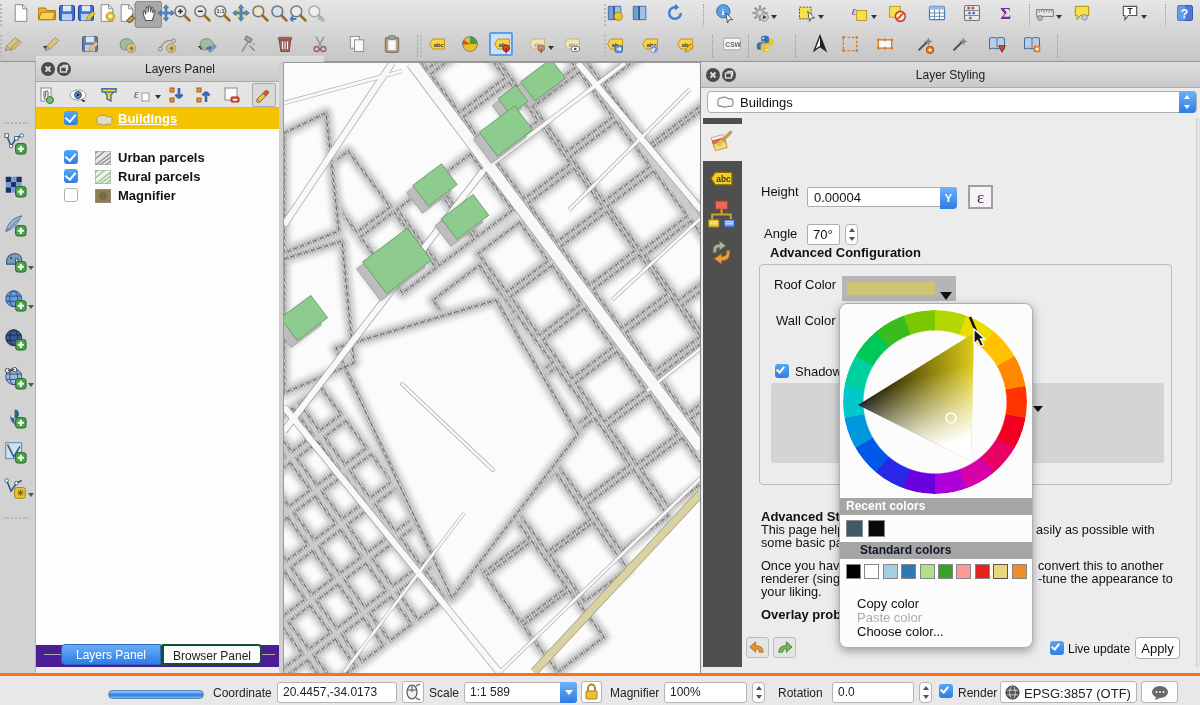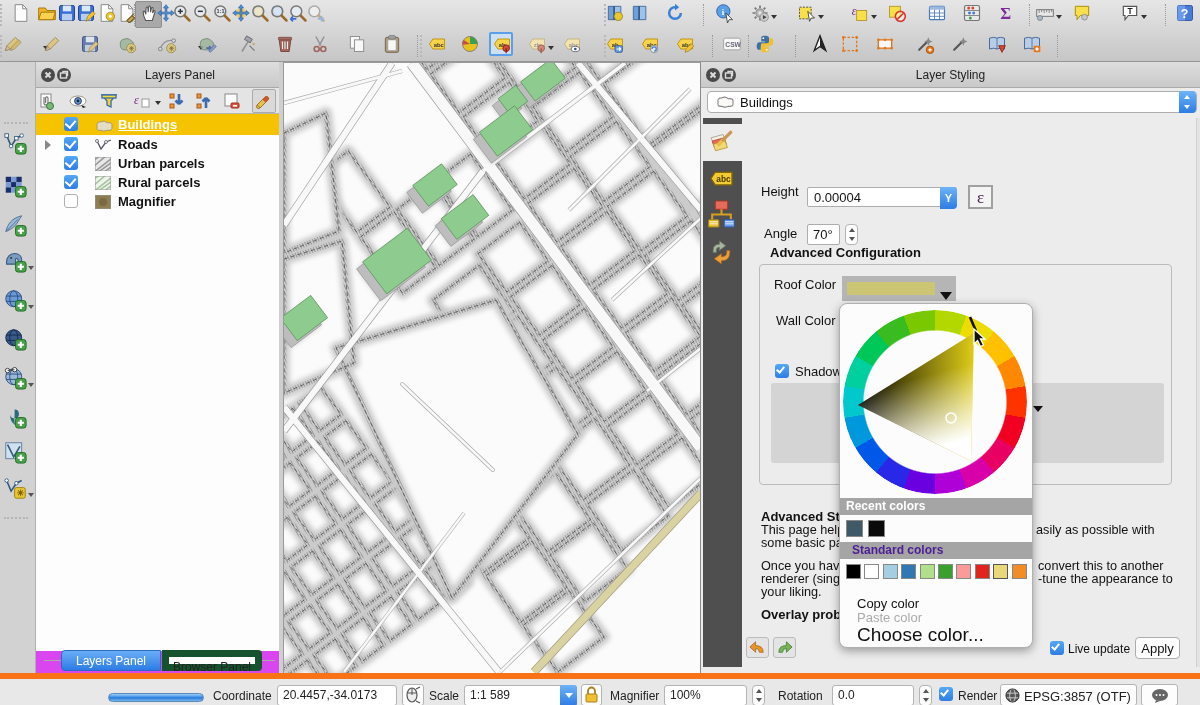--- a/index.html
+++ b/index.html
@@ -7,42 +7,42 @@
 
 #tb{position:absolute;left:0;top:0;width:1200px;height:62px;background:linear-gradient(#e6e6e6,#c6c6c6);border-bottom:1px solid #959595}
 .ic{position:absolute;width:20px;height:20px;z-index:1}
 .ic svg{width:100%;height:100%}
 .sep{position:absolute;width:1px;height:22px;border-left:1px dotted #9a9a9a}
 .dd{position:absolute;width:0;height:0;border-left:3.5px solid transparent;border-right:3.5px solid transparent;border-top:4.5px solid #333}
 .pressed{background:#a9a9a9;border:1px solid #8f8f8f;border-radius:2px}
 
 #leftbar{position:absolute;left:0;top:62px;width:36px;height:611px;background:#d2d2d2;border-right:1px solid #b0b0b0}
 
-#lp{position:absolute;left:36px;top:62px;width:288px;height:611px;background:#d946ef}
+#lp{position:absolute;left:36px;top:56px;width:288px;height:611px;background:#4c1d95}
 .titlebar{position:absolute;left:0;top:0;width:100%;height:26px;background:linear-gradient(#dedede,#c9c9c9);border-bottom:1px solid #aaa;text-align:center;font-size:13px;color:#222;line-height:26px}
 .winbtn{position:absolute;top:6px;width:14px;height:14px;border-radius:50%;background:#4a4a4a}
 #lptools{position:absolute;left:0;top:26px;width:100%;height:26px;background:#e4e4e4;border-bottom:1px solid #b5b5b5}
 #lplist{position:absolute;left:0;top:52px;width:100%;height:537px;background:#fdfdfd}
 .lrow{position:absolute;left:0;width:100%;height:19px;font-size:13px;font-weight:bold;color:#111;line-height:19px}
 .cb{position:absolute;width:14px;height:14px;border-radius:3px;background:linear-gradient(#53a9f5,#2f7de4);top:2px}
 .cb:after{content:"";position:absolute;left:3px;top:1px;width:5px;height:8px;border:solid #fff;border-width:0 2px 2px 0;transform:rotate(40deg)}
 .cbu{position:absolute;width:14px;height:14px;border-radius:3px;background:#fff;border:1px solid #b0b0b0;top:2px}
 
 #split{position:absolute;left:279px;top:62px;width:4px;height:611px;background:#cfcfcf}
 
 #map{position:absolute;left:283px;top:62px;width:417px;height:611px;background:#fbfbfb;border:1px solid #9a9a9a;border-right:none}
 
 #sp{position:absolute;left:700px;top:62px;width:500px;height:611px;background:#ececec;border-left:1px solid #8a8a8a}
 .combo{position:absolute;background:#fff;border:1px solid #adadad;border-radius:4px;font-size:13px;color:#111}
 .spin{position:absolute;right:0;top:-1px;width:17px;height:calc(100% + 2px);border-radius:0 4px 4px 0;background:linear-gradient(#6db3f8,#2d7ce5)}
 .spin:before{content:"";position:absolute;left:5px;top:4px;border-left:3.5px solid transparent;border-right:3.5px solid transparent;border-bottom:4px solid #fff}
 .spin:after{content:"";position:absolute;left:5px;bottom:4px;border-left:3.5px solid transparent;border-right:3.5px solid transparent;border-top:4px solid #fff}
 .lab{position:absolute;font-size:13px;color:#111}
 
-#sb{position:absolute;left:0;top:673px;width:1200px;height:32px;background:#e8e8e8;border-top:6px solid #f97316;font-size:12px;color:#222}
+#sb{position:absolute;left:0;top:673px;width:1200px;height:32px;background:#e8e8e8;border-top:3px solid #f97316;font-size:12px;color:#222}
 .sbfield{position:absolute;background:#fff;border:1px solid #b4b4b4;border-radius:3px;font-size:12px;color:#222;padding:2px 5px}
 .sbspin{position:absolute;width:13px;height:20px;background:#fdfdfd;border:1px solid #b4b4b4;border-radius:3px}
 .sbspin:before{content:"";position:absolute;left:3px;top:3px;border-left:3px solid transparent;border-right:3px solid transparent;border-bottom:4px solid #555}
 .sbspin:after{content:"";position:absolute;left:3px;bottom:3px;border-left:3px solid transparent;border-right:3px solid transparent;border-top:4px solid #555}
 </style></head>
 <body>
 <div id="app">
 <div id="tb">
 <div class="ic" style="left:11px;top:3px"><svg viewBox="0 0 24 24" xmlns="http://www.w3.org/2000/svg">
           <path d="M5,2 H14 L19,7 V22 H5 Z" fill="#fdfdfd" stroke="#8a8a8a" stroke-width="1.2"></path>
@@ -513,30 +513,20 @@
         <div class="abs" style="left:216px;top:1px;width:24px;height:24px;background:#d9d9d9;border:1px solid #aaa;border-radius:2px"></div>
 </div>
 <div id="lplist">
 <div class="lrow" style="top:0;height:21px;background:#f5c300;line-height:21px">
           <div class="cb" style="left:28px;top:3px"></div>
           <span class="abs" style="left:59px;top:4px"><svg viewBox="0 0 20 14" width="19" height="13">
               <path d="M2,7 Q1,2 6,2 Q10,0 13,3 Q19,2 18,7 Q19,12 13,11 Q9,13 6,11 Q1,12 2,7 Z" fill="#e4ddc4" stroke="#9a9377" stroke-width="1"></path>
             </svg></span>
           <span class="abs" style="left:82px;color:#fff;text-decoration:underline">Buildings</span>
         </div>
-<div class="lrow" style="top:21px">
-          <span class="abs" style="left:9px;top:5px;width:0;height:0;border-top:5px solid transparent;border-bottom:5px solid transparent;border-left:6px solid #888"></span>
-          <div class="cb" style="left:28px"></div>
-          <span class="abs" style="left:59px;top:3px"><svg viewBox="0 0 18 14" width="18" height="14">
-              <path d="M2,3 L6,11 L11,4 L16,2" fill="none" stroke="#556" stroke-width="1.3"></path>
-              <circle cx="2" cy="3" r="1.5" fill="#fff" stroke="#556" stroke-width="0.8"></circle>
-              <circle cx="11" cy="4" r="1.5" fill="#fff" stroke="#556" stroke-width="0.8"></circle>
-            </svg></span>
-          <span class="abs" style="left:82px">Roads</span>
-        </div>
 <div class="lrow" style="top:59px">
           <div class="cb" style="left:28px"></div>
           <span class="abs" style="left:59px;top:3px"><svg viewBox="0 0 16 14" width="16" height="14">
               <rect width="16" height="14" fill="#eef4ea"></rect>
               <path d="M-2,4 L6,-2 M-2,10 L12,-2 M-2,16 L16,2 M2,16 L16,6 M8,16 L16,10" stroke="#a8c4a0" stroke-width="1.6" fill="none"></path>
               <rect width="16" height="14" fill="none" stroke="#999"></rect>
             </svg></span>
           <span class="abs" style="left:82px">Rural parcels</span>
         </div>
 <div class="lrow" style="top:40px">
@@ -554,21 +544,21 @@
               <rect width="16" height="14" fill="#8d7f52"></rect>
               <circle cx="8" cy="7" r="4" fill="#7a6a42"></circle>
               <rect width="16" height="14" fill="none" stroke="#999"></rect>
             </svg></span>
           <span class="abs" style="left:82px">Magnifier</span>
         </div>
 </div>
 <div class="abs" style="left:8px;top:598px;width:18px;border-top:1px solid #aaa"></div>
 <div class="abs" style="left:221px;top:598px;width:18px;border-top:1px solid #aaa"></div>
 <div class="abs" style="left:25px;top:588px;width:100px;height:21px;background:linear-gradient(#6aaef8,#2d7ce5);border:1px solid #2a6ac0;border-radius:4px 0 0 4px;color:#fff;font-size:12px;text-align:center;line-height:20px">Layers Panel</div>
-<div class="abs" style="left:126px;top:588px;width:100px;height:21px;background:#fdfdfd;border:7px solid #14532d;border-radius:0 4px 4px 0;color:#222;font-size:12px;text-align:center;line-height:20px">Browser Panel</div>
+<div class="abs" style="left:126px;top:588px;width:100px;height:21px;background:#fdfdfd;border:2px solid #14532d;border-radius:0 4px 4px 0;color:#222;font-size:12px;text-align:center;line-height:20px">Browser Panel</div>
     </div>
 <div id="split"></div>
 <div id="map"><svg width="417" height="611" viewBox="0 0 417 611" xmlns="http://www.w3.org/2000/svg">
 <defs>
 <pattern id="hp" width="3" height="6" patternUnits="userSpaceOnUse">
 <path d="M0,0 L3,6 M-3,0 L0,6 M3,0 L6,6" stroke="#747474" stroke-width="0.65" fill="none"></path>
 </pattern>
 <filter id="bl" x="-30%" y="-30%" width="160%" height="160%">
             <feGaussianBlur stdDeviation="2.6"></feGaussianBlur>
           </filter>
@@ -781,34 +771,34 @@
 </defs>
 <polygon points="18,101 134,29 131,157" fill="url(#tg1)"></polygon>
 <polygon points="18,101 134,29 131,157" fill="url(#tg2)"></polygon>
 <circle cx="111" cy="114" r="5" fill="none" stroke="#fff" stroke-width="1.6"></circle>
 <line x1="130" y1="13" x2="136" y2="27" stroke="#111" stroke-width="2.6"></line>
 <path d="M134,25 L134,40 L137.5,36.5 L140.5,42.5 L143.5,41 L140.5,35 L145,35 Z" fill="#111" stroke="#fff" stroke-width="1.3"></path>
 </svg>
 <div class="abs" style="left:0;top:194px;width:192px;height:17px;background:#a5a5a5;color:#fff;font-size:12px;font-weight:bold;line-height:17px;padding-left:6px">Recent colors</div>
 <div class="abs" style="left:6px;top:216px;width:17px;height:17px;background:#3d5a66;border:1px solid #888"></div>
 <div class="abs" style="left:28px;top:216px;width:17px;height:17px;background:#0a0a0a;border:1px solid #888"></div>
-<div class="abs" style="left:0;top:238px;width:192px;height:17px;background:#a5a5a5;color:#4c1d95;font-size:12px;font-weight:bold;line-height:17px;padding-left:12px">Standard colors</div>
+<div class="abs" style="left:0;top:238px;width:192px;height:17px;background:#a5a5a5;color:#0f172a;font-size:12px;font-weight:bold;line-height:17px;padding-left:20px">Standard colors</div>
 <div class="abs" style="left:6px;top:260px;width:15px;height:15px;background:#000000;border:1px solid #888"></div>
 <div class="abs" style="left:24.4px;top:260px;width:15px;height:15px;background:#ffffff;border:1px solid #888"></div>
 <div class="abs" style="left:42.8px;top:260px;width:15px;height:15px;background:#a6cee3;border:1px solid #888"></div>
 <div class="abs" style="left:61.199999999999996px;top:260px;width:15px;height:15px;background:#2f78b4;border:1px solid #888"></div>
 <div class="abs" style="left:79.6px;top:260px;width:15px;height:15px;background:#b2df8a;border:1px solid #888"></div>
 <div class="abs" style="left:98.0px;top:260px;width:15px;height:15px;background:#3aa02c;border:1px solid #888"></div>
 <div class="abs" style="left:116.4px;top:260px;width:15px;height:15px;background:#fb9a99;border:1px solid #888"></div>
 <div class="abs" style="left:134.8px;top:260px;width:15px;height:15px;background:#e3241c;border:1px solid #888"></div>
 <div class="abs" style="left:153.20000000000002px;top:260px;width:15px;height:15px;background:#e8d87a;border:1px solid #555"></div>
 <div class="abs" style="left:171.60000000000002px;top:260px;width:15px;height:15px;background:#f28c28;border:1px solid #888"></div>
 <div class="abs" style="left:17px;top:292px;font-size:13px;color:#111">Copy color</div>
 <div class="abs" style="left:17px;top:306px;font-size:13px;color:#ababab">Paste color</div>
-<div class="abs" style="left:17px;top:320px;font-size:19px;color:#111">Choose color...</div>
+<div class="abs" style="left:17px;top:320px;font-size:13px;color:#111">Choose color...</div>
 </div>
     </div>
 <div id="sb">
       <div class="abs" style="left:108px;top:14px;width:96px;height:9px;border-radius:5px;background:linear-gradient(#9fd0f8,#3d8ee8 45%,#2a7ad8 55%,#7ab8f0);border:1px solid #5a8ab8"></div>
 <div class="abs" style="left:213px;top:10px">Coordinate</div>
 <div class="sbfield" style="left:277px;top:6px;width:120px;height:21px">20.4457,-34.0173</div>
 <div class="abs" style="left:402px;top:5px;width:22px;height:22px;background:#fdfdfd;border:1px solid #b4b4b4;border-radius:3px"><svg viewBox="0 0 20 20" width="20" height="20">
           <ellipse cx="9" cy="10" rx="5" ry="7" fill="#eee" stroke="#555" stroke-width="1.2"></ellipse>
           <path d="M9,3 V10 M4,8 H14" stroke="#555" stroke-width="1"></path>
           <path d="M13,4 L17,2 M13,16 L17,18" stroke="#555" stroke-width="1.2"></path>

